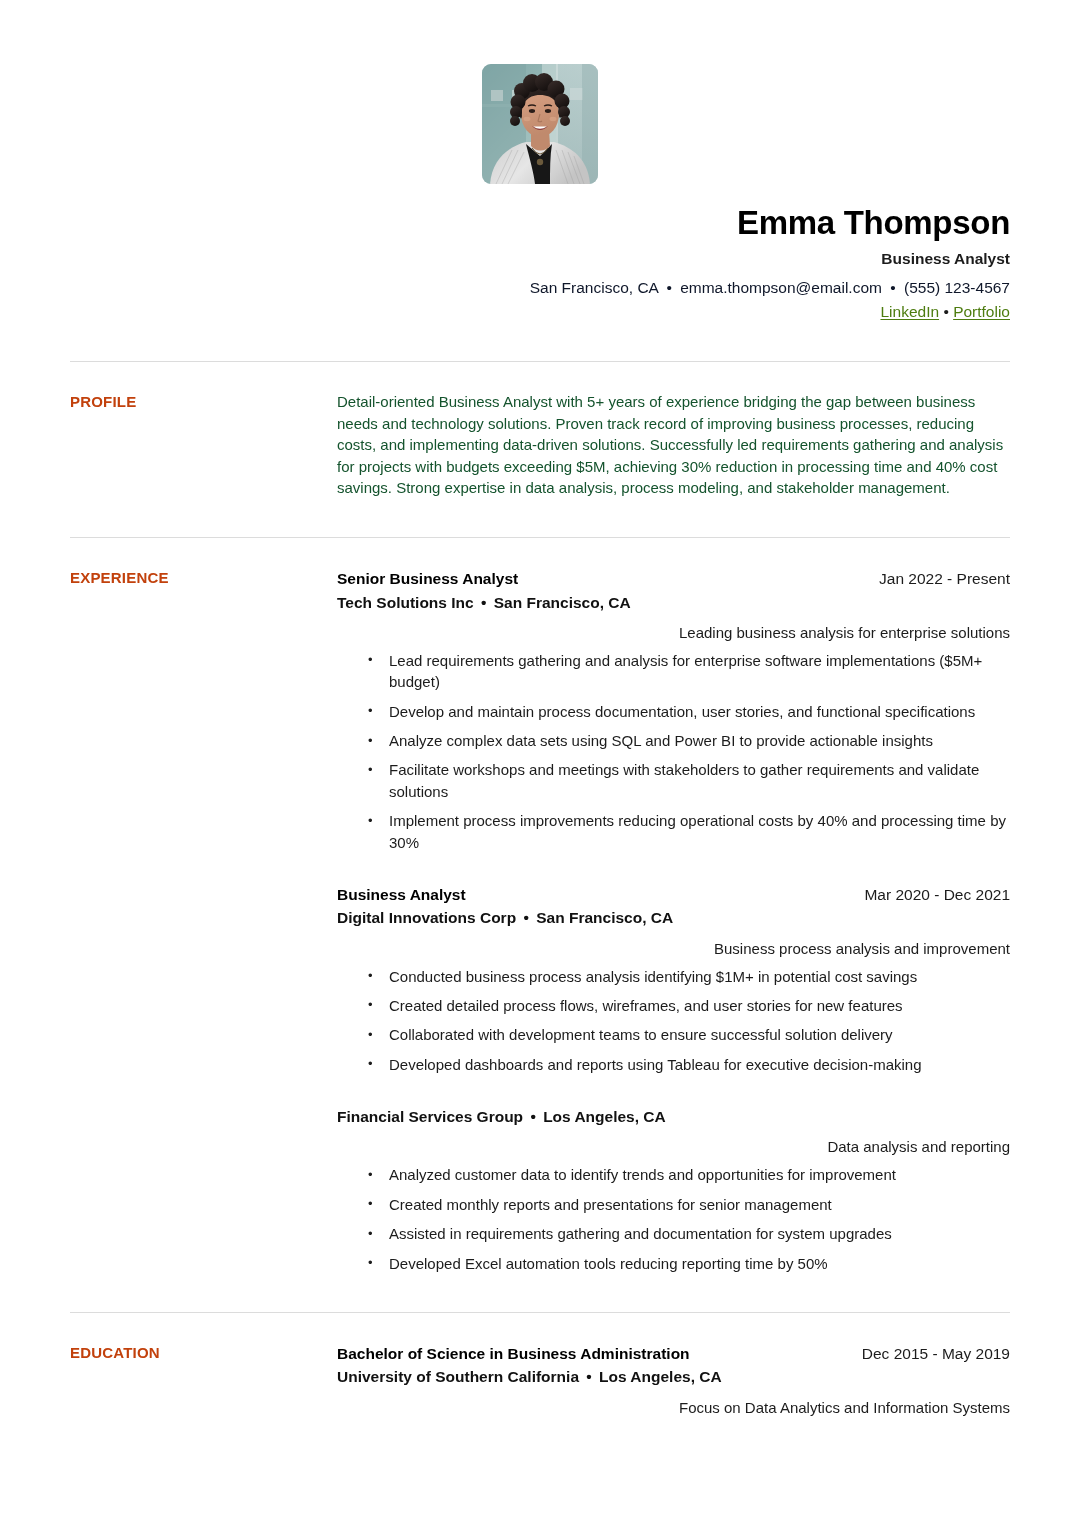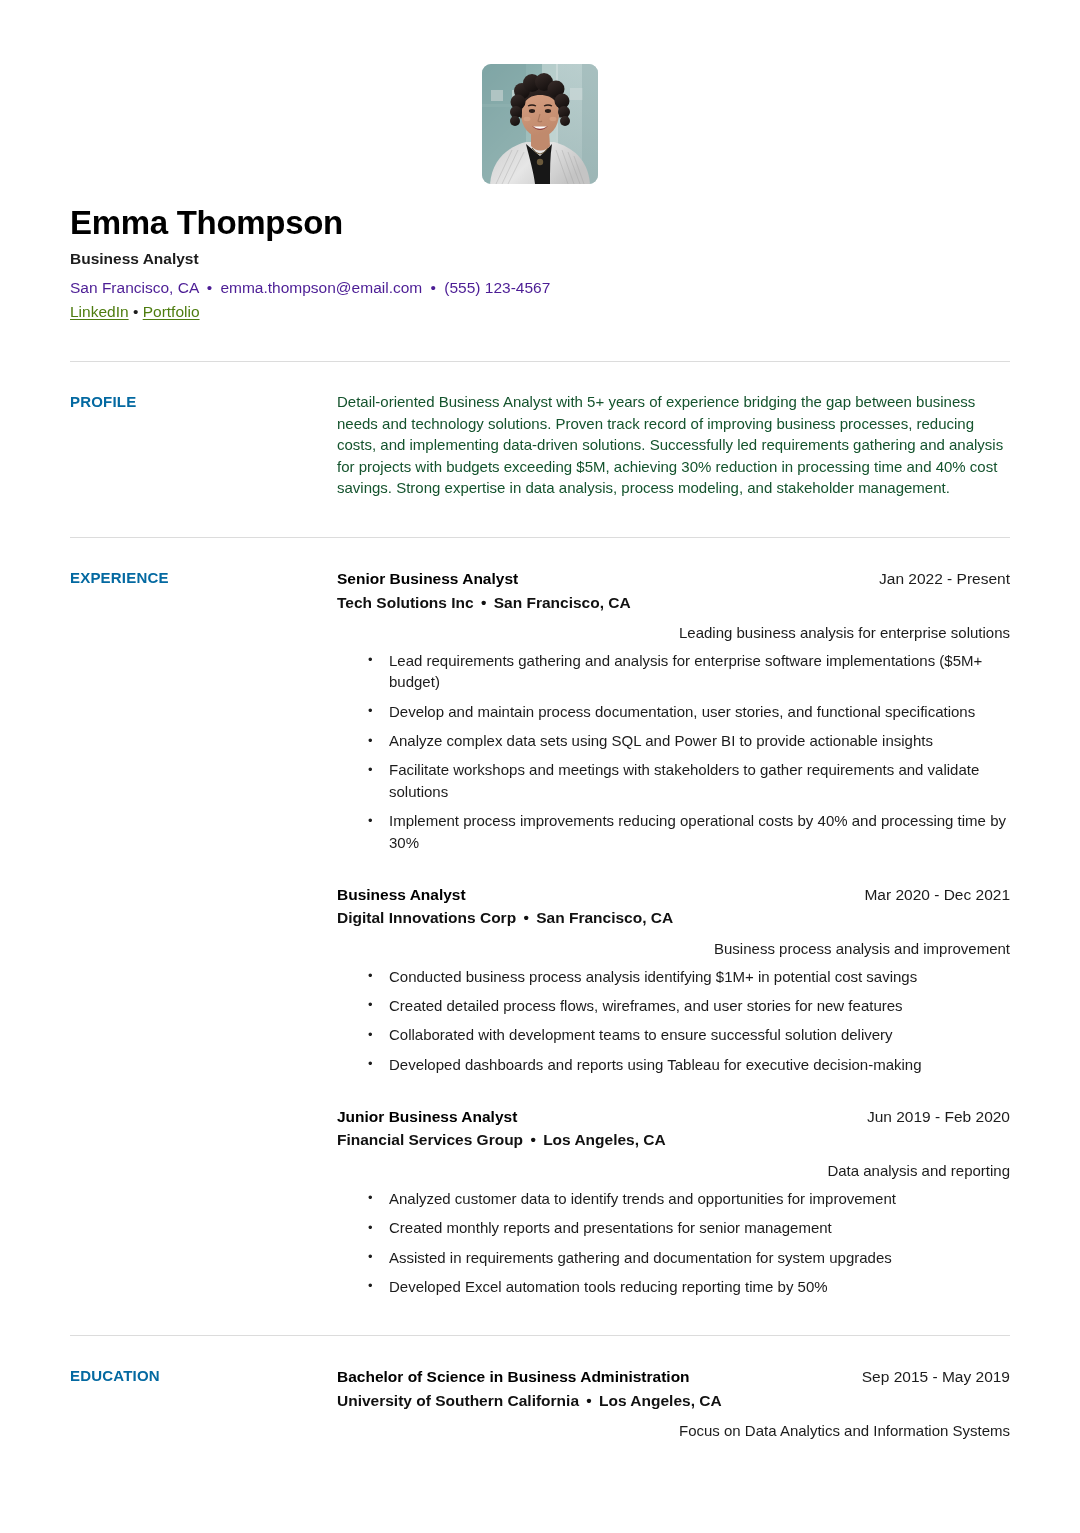--- a/index.html
+++ b/index.html
@@ -21,21 +21,21 @@
     position: relative;
     width: 1080px;
     height: 1533px;
     background: #ffffff;
     padding: 0 70px;
   }
 
   
   .header {
     padding-top: 64px;
-    text-align: left;
+    text-align: right;
   }
   .avatar-wrap {
     display: flex;
     justify-content: center;
   }
   .avatar {
     width: 116px;
     height: 120px;
     border-radius: 9px;
     overflow: hidden;
@@ -55,21 +55,21 @@
     margin: 8px 0 0 0;
     font-size: 15.5px;
     font-weight: 700;
     color: #1c1c1c;
     line-height: 1.2;
   }
   .contact-line {
     margin: 9px 0 0 0;
     font-size: 15.5px;
     font-weight: 400;
-    color: #4c1d95;
+    color: #0f172a;
     line-height: 1.25;
   }
   .contact-line .sep { padding: 0 4px; }
   .links-line {
     margin: 5px 0 0 0;
     font-size: 15.5px;
     line-height: 1.25;
     color: #1c1c1c;
   }
   .links-line a {
@@ -88,21 +88,21 @@
     align-items: flex-start;
   }
   .section-pad-top { padding-top: 29px; }
 
   .section-label {
     width: 267px;
     flex: 0 0 267px;
     font-size: 15px;
     font-weight: 700;
     letter-spacing: 0.2px;
-    color: #0369a1;
+    color: #c2410c;
     line-height: 1.3;
     padding-top: 1px;
   }
   .section-body {
     flex: 1 1 auto;
     min-width: 0;
   }
 
   .para {
     font-size: 15px;
@@ -341,24 +341,20 @@
         <div class="entry-desc">Business process analysis and improvement</div>
         <ul class="bullets">
           <li>Conducted business process analysis identifying $1M+ in potential cost savings</li>
           <li>Created detailed process flows, wireframes, and user stories for new features</li>
           <li>Collaborated with development teams to ensure successful solution delivery</li>
           <li>Developed dashboards and reports using Tableau for executive decision-making</li>
         </ul>
       </div>
 
       <div class="entry">
-        <div class="entry-top">
-          <div class="entry-title">Junior Business Analyst</div>
-          <div class="entry-date">Jun 2019 - Feb 2020</div>
-        </div>
         <div class="entry-org">
           <span>Financial Services Group</span>
           <span class="sep">•</span>
           <span>Los Angeles, CA</span>
         </div>
         <div class="entry-desc">Data analysis and reporting</div>
         <ul class="bullets">
           <li>Analyzed customer data to identify trends and opportunities for improvement</li>
           <li>Created monthly reports and presentations for senior management</li>
           <li>Assisted in requirements gathering and documentation for system upgrades</li>
@@ -371,21 +367,21 @@
 
   <div style="height:38px"></div>
   <div class="divider"></div>
 
   <div class="section section-pad-top">
     <div class="section-label">EDUCATION</div>
     <div class="section-body">
       <div class="entry">
         <div class="entry-top">
           <div class="entry-title">Bachelor of Science in Business Administration</div>
-          <div class="entry-date">Sep 2015 - May 2019</div>
+          <div class="entry-date">Dec 2015 - May 2019</div>
         </div>
         <div class="entry-org">
           <span>University of Southern California</span>
           <span class="sep">•</span>
           <span>Los Angeles, CA</span>
         </div>
         <div class="entry-desc">Focus on Data Analytics and Information Systems</div>
       </div>
     </div>
   </div>

